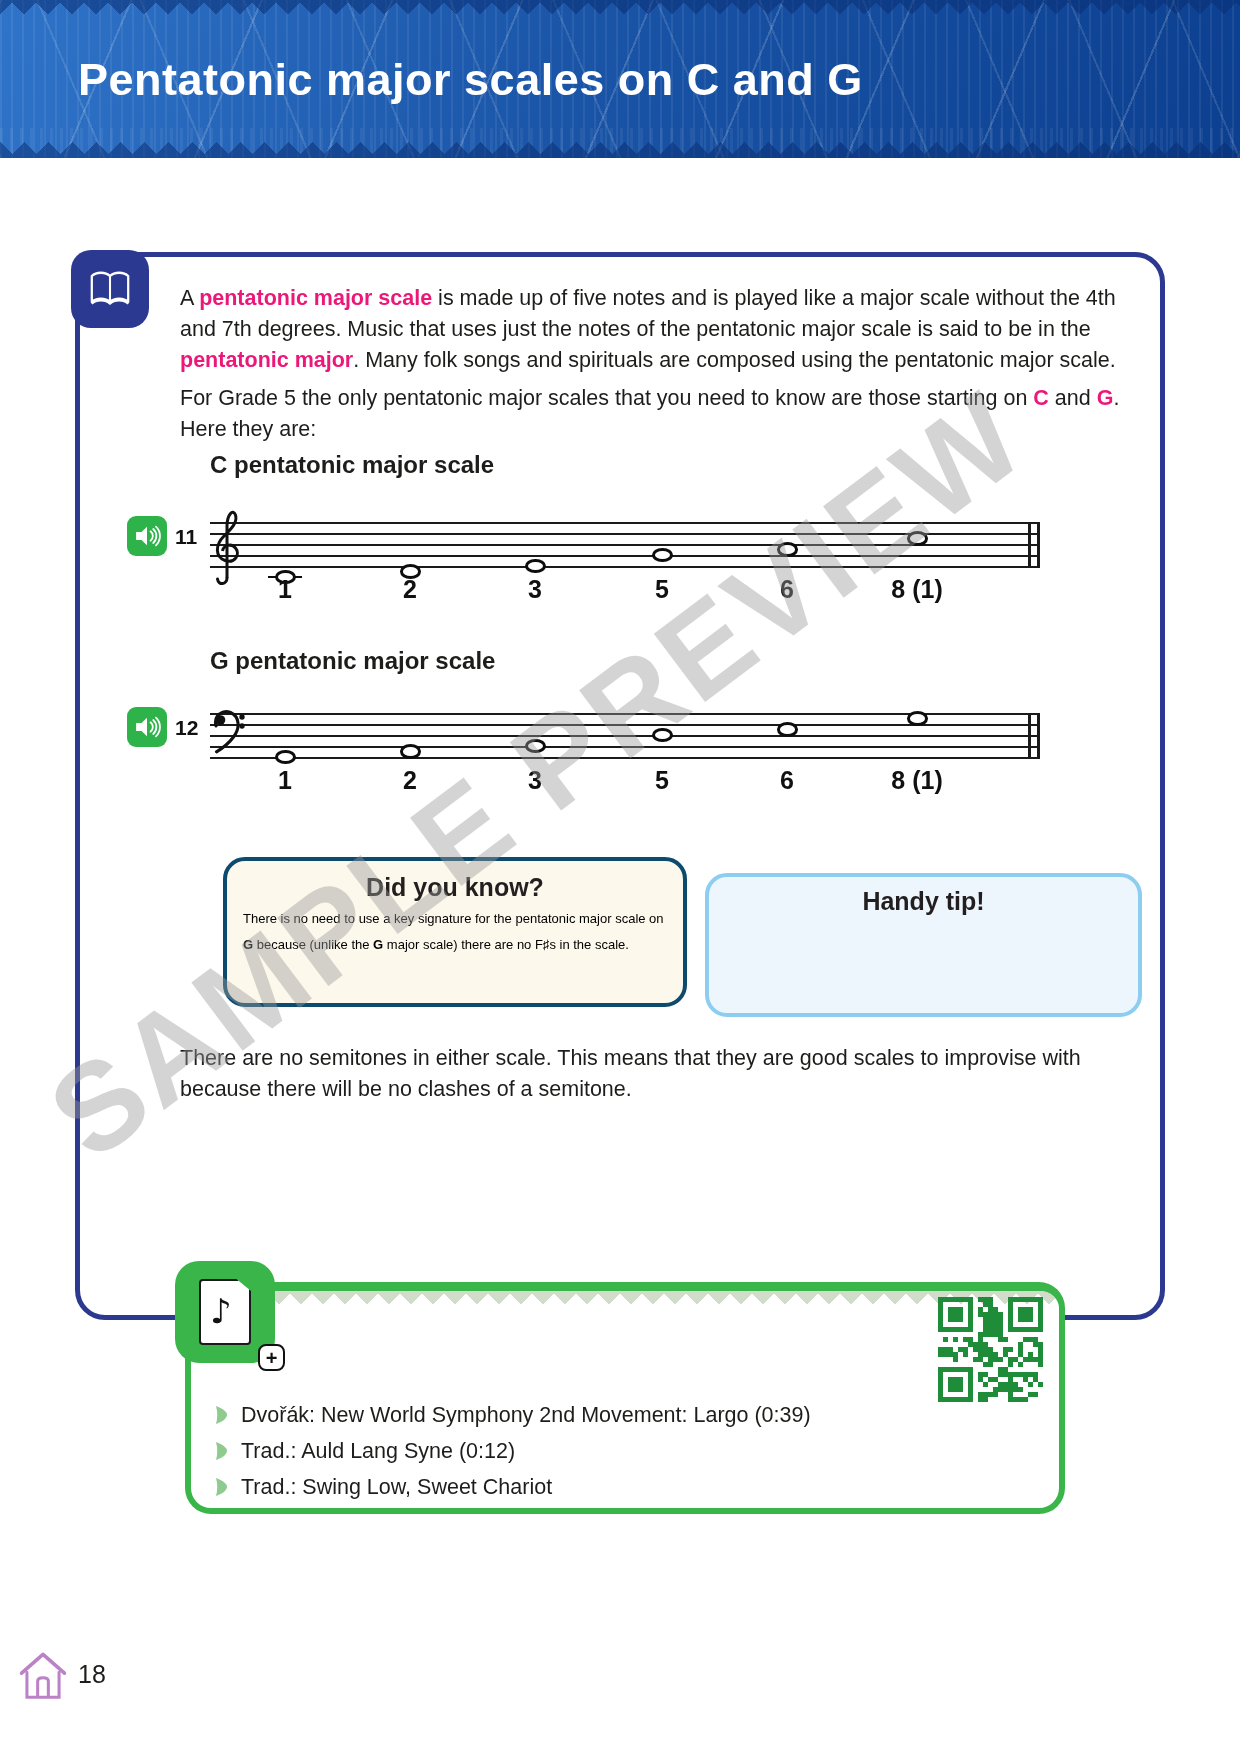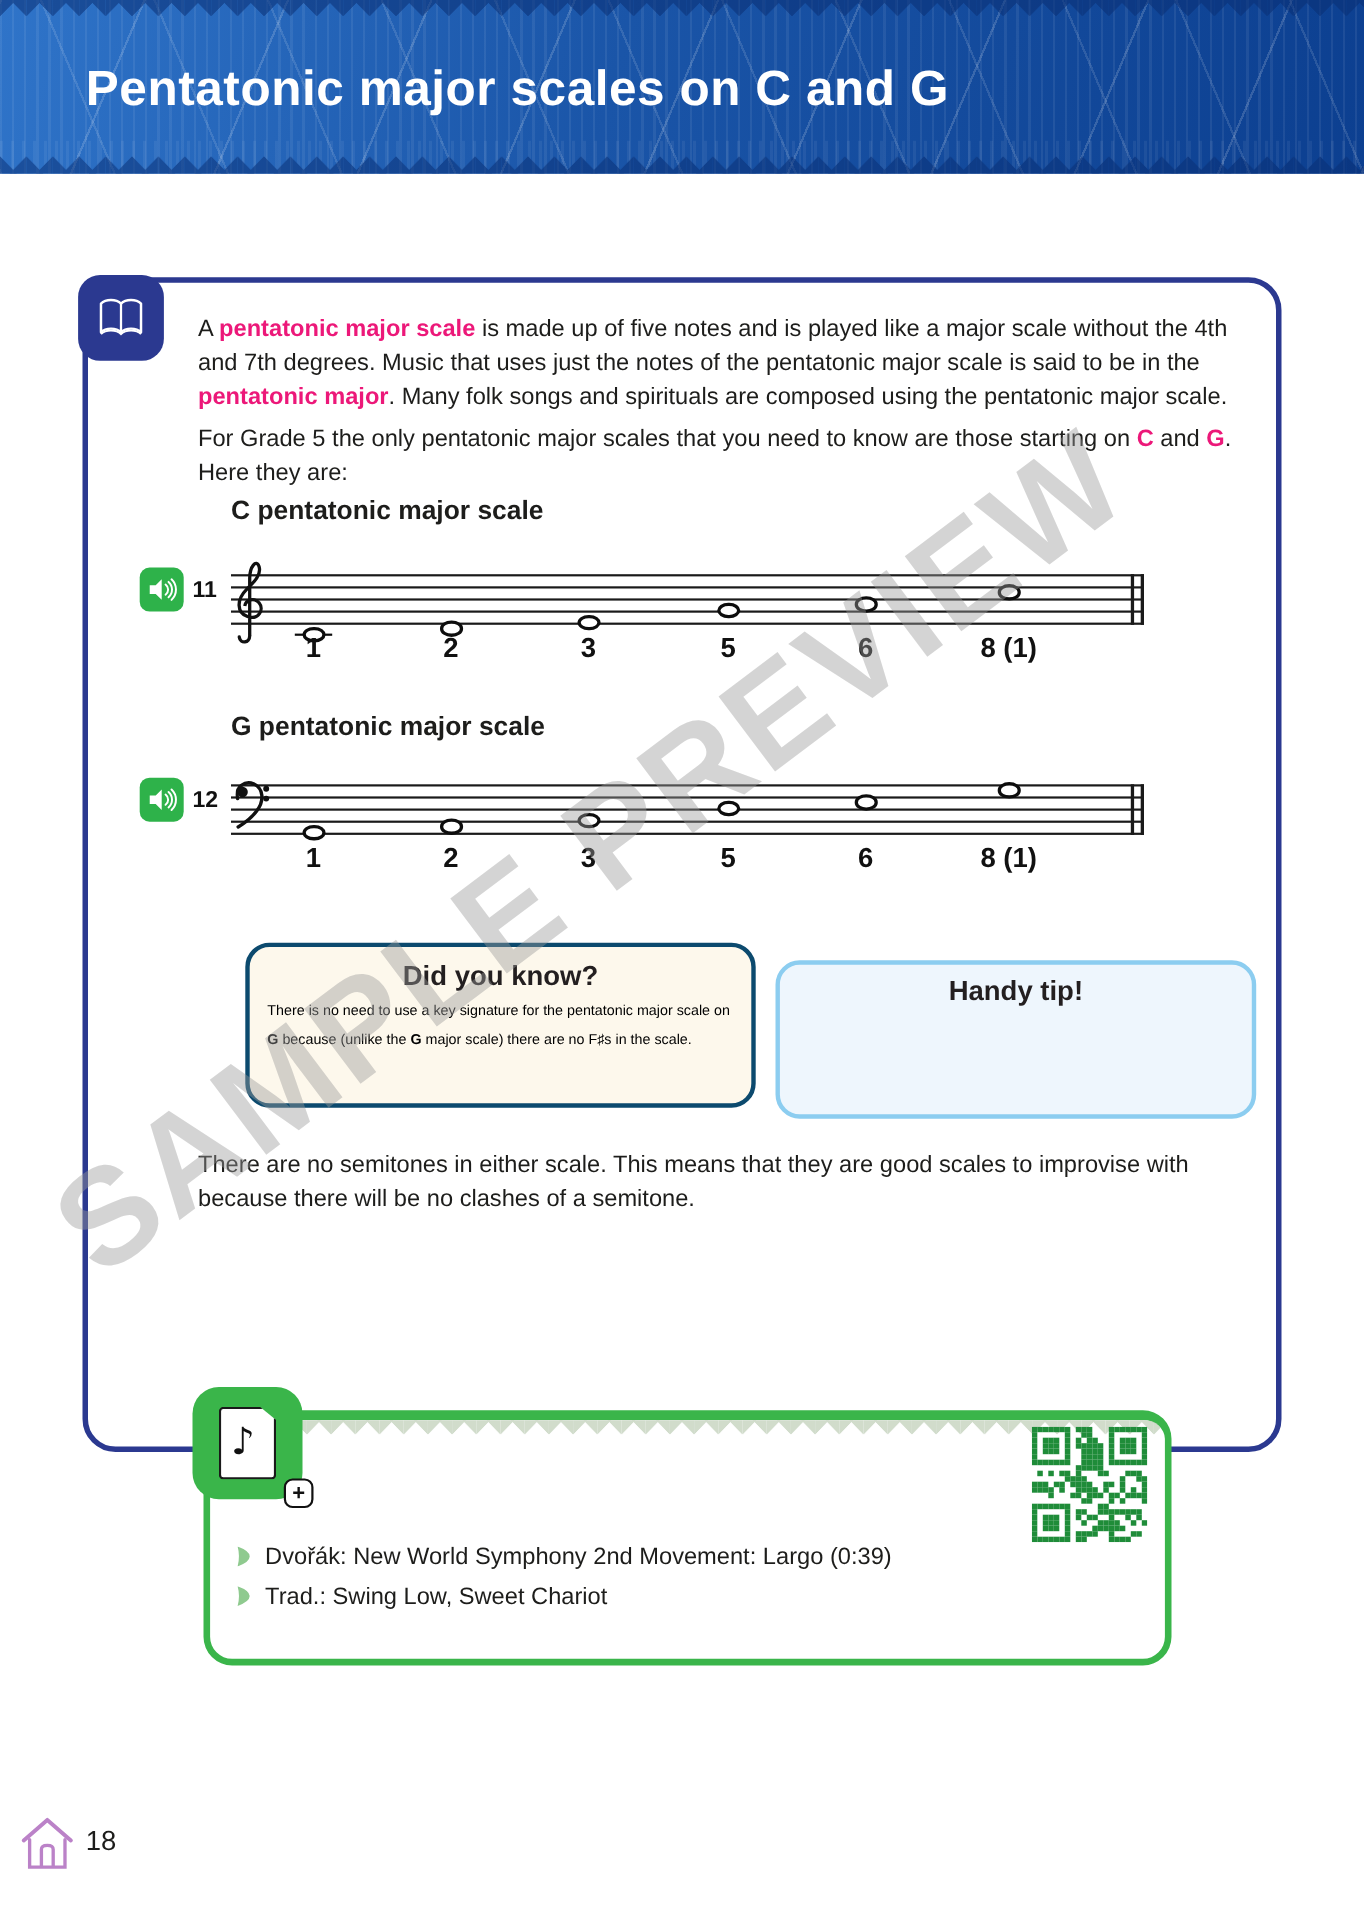--- a/index.html
+++ b/index.html
@@ -501,20 +501,26 @@
       <div class="track">
         <svg width="13" height="18" viewBox="0 0 13 18">
             <path d="M1 0 Q12 4 12 9 Q12 14 1 18 Q3.5 9 1 0 Z" fill="#8fca8f"></path>
           </svg>
         <span>Dvořák: New World Symphony 2nd Movement: Largo (0:39)</span>
       </div>
       <div class="track">
         <svg width="13" height="18" viewBox="0 0 13 18">
             <path d="M1 0 Q12 4 12 9 Q12 14 1 18 Q3.5 9 1 0 Z" fill="#8fca8f"></path>
           </svg>
+        <span>Trad.: Auld Lang Syne (0:12)</span>
+      </div>
+      <div class="track">
+        <svg width="13" height="18" viewBox="0 0 13 18">
+            <path d="M1 0 Q12 4 12 9 Q12 14 1 18 Q3.5 9 1 0 Z" fill="#8fca8f"></path>
+          </svg>
         <span>Trad.: Swing Low, Sweet Chariot</span>
       </div>
     </div>
   </div>
 
   <div class="footer-home">
     <svg width="50" height="54" viewBox="0 0 56 60">
       <path d="M4 28 L28 7 L52 28" fill="none" stroke="#bb82c8" stroke-width="4" stroke-linecap="round" stroke-linejoin="round"></path>
       <path d="M10 27 L10 55 L46 55 L46 27" fill="none" stroke="#bb82c8" stroke-width="3.4" stroke-linecap="round"></path>
       <path d="M22 55 L22 37 Q22 33 28 33 Q34 33 34 37 L34 55" fill="none" stroke="#bb82c8" stroke-width="3.4"></path>

